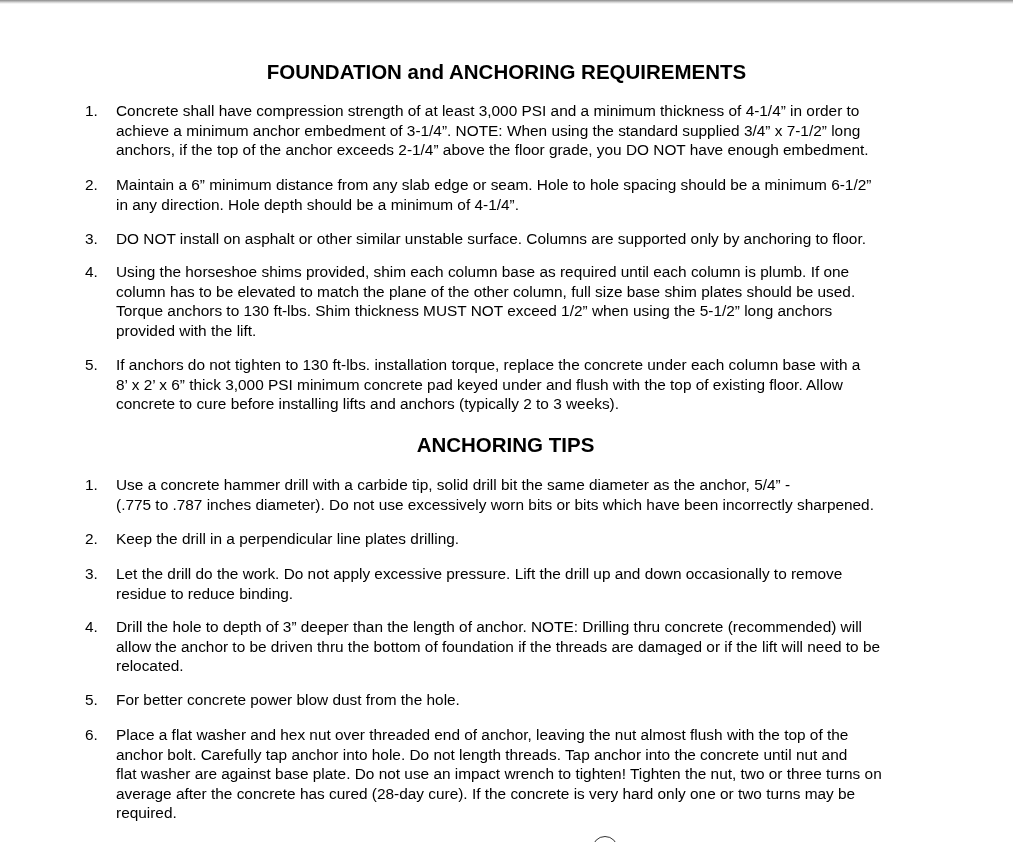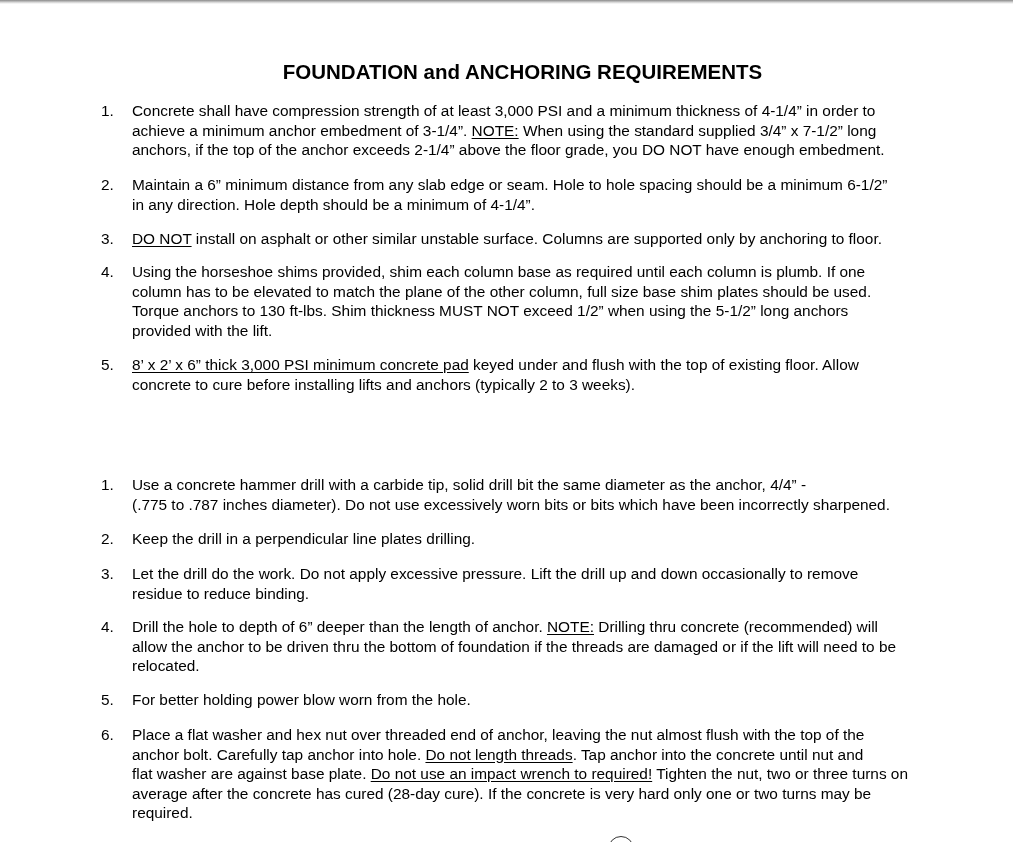--- a/index.html
+++ b/index.html
@@ -17,21 +17,21 @@
     }
     .top-shadow {
       position: absolute;
       left: 0; top: 0;
       width: 1013px;
       height: 4px;
       background: linear-gradient(#8a8a8a, #d8d8d8 60%, #ffffff);
     }
     .page {
       position: absolute;
-      left: 16px; top: 0;
+      left: 0; top: 0;
       width: 870px;
       height: 842px;
     }
     .heading {
       position: absolute;
       left: 0;
       width: 1013px;
       text-align: center;
       font-weight: bold;
       font-size: 20.5px;
@@ -62,21 +62,20 @@
       width: 24px;
     }
     .txt {
       position: absolute;
       left: 116px;
       top: 0;
       width: 860px;
       white-space: pre-line;
     }
     .u {
-      text-decoration: underline;
       text-underline-offset: 2px;
       margin-top: 19px;
     }
     .bottom-mark {
       position: absolute;
       left: 592px;
       top: 836px;
       width: 26px;
       height: 26px;
       border: 1.5px solid #333;
@@ -110,55 +109,57 @@
     </div>
     <div class="item" style="top:262px">
       <span class="num">4.</span>
       <span class="txt"><span>Using the horseshoe shims provided, shim each column base as required until each column is plumb. If one
 column has to be elevated to match the plane of the other column, full size base shim plates should be used.
 Torque anchors to 130 ft-lbs.  Shim thickness MUST NOT exceed 1/2” when using the 5-1/2” long anchors
 provided with the lift.</span></span>
     </div>
     <div class="item" style="top:355px">
       <span class="num">5.</span>
-      <span class="txt"><span class="u">8’ x 2’ x 6” thick 3,000 PSI minimum concrete pad</span><span> keyed under and flush with the top of existing floor.  Allow
+      <span class="txt"><span>If anchors do not tighten to 130 ft-lbs. installation torque, replace the concrete under each column base with a
+</span><span class="u">8’ x 2’ x 6” thick 3,000 PSI minimum concrete pad</span><span> keyed under and flush with the top of existing floor.  Allow
 concrete to cure before installing lifts and anchors (typically 2 to 3 weeks).</span></span>
     </div>
   </div>
 
+  <h2 class="heading" id="h-tips">ANCHORING TIPS</h2>
 
   <div class="list">
     <div class="item" style="top:475px">
       <span class="num">1.</span>
-      <span class="txt"><span>Use a concrete hammer drill with a carbide tip, solid drill bit the same diameter as the anchor, 4/4” -
+      <span class="txt"><span>Use a concrete hammer drill with a carbide tip, solid drill bit the same diameter as the anchor, 5/4” -
 (.775 to .787 inches diameter).  Do not use excessively worn bits or bits which have been incorrectly sharpened.</span></span>
     </div>
     <div class="item" style="top:529px">
       <span class="num">2.</span>
       <span class="txt"><span>Keep the drill in a perpendicular line plates drilling.</span></span>
     </div>
     <div class="item" style="top:564px">
       <span class="num">3.</span>
       <span class="txt"><span>Let the drill do the work. Do not apply excessive pressure.  Lift the drill up and down occasionally to remove
 residue to reduce binding.</span></span>
     </div>
     <div class="item" style="top:617px">
       <span class="num">4.</span>
-      <span class="txt"><span>Drill the hole to depth of 6” deeper than the length of anchor.  </span><span class="u">NOTE:</span><span> Drilling thru concrete (recommended) will
+      <span class="txt"><span>Drill the hole to depth of 3” deeper than the length of anchor.  </span><span class="u">NOTE:</span><span> Drilling thru concrete (recommended) will
 allow the anchor to be driven thru the bottom of foundation if the threads are damaged or if the lift will need to be
 relocated.</span></span>
     </div>
     <div class="item" style="top:690px">
       <span class="num">5.</span>
-      <span class="txt"><span>For better holding power blow worn from the hole.</span></span>
+      <span class="txt"><span>For better concrete power blow dust from the hole.</span></span>
     </div>
     <div class="item" style="top:725px">
       <span class="num">6.</span>
       <span class="txt"><span>Place a flat washer and hex nut over threaded end of anchor, leaving the nut almost flush with the top of the
 anchor bolt. Carefully tap anchor into hole.  </span><span class="u">Do not length threads</span><span>.  Tap anchor into the concrete until nut and
-flat washer are against base plate.  </span><span class="u">Do not use an impact wrench to required!</span><span>  Tighten the nut, two or three turns on
+flat washer are against base plate.  </span><span class="u">Do not use an impact wrench to tighten!</span><span>  Tighten the nut, two or three turns on
 average after the concrete has cured (28-day cure).  If the concrete is very hard only one or two turns may be
 required.</span></span>
     </div>
   </div>
 
   <div class="bottom-mark"></div>
 </div>
 
 </body></html>

